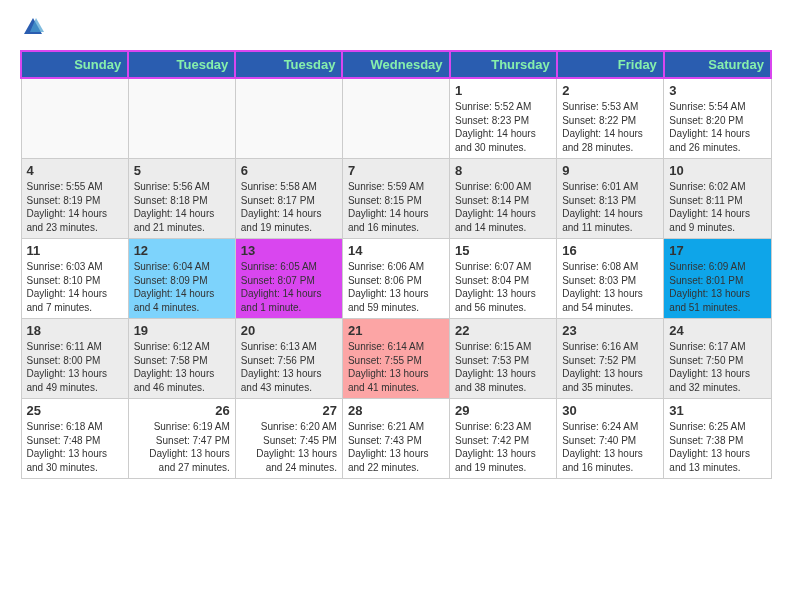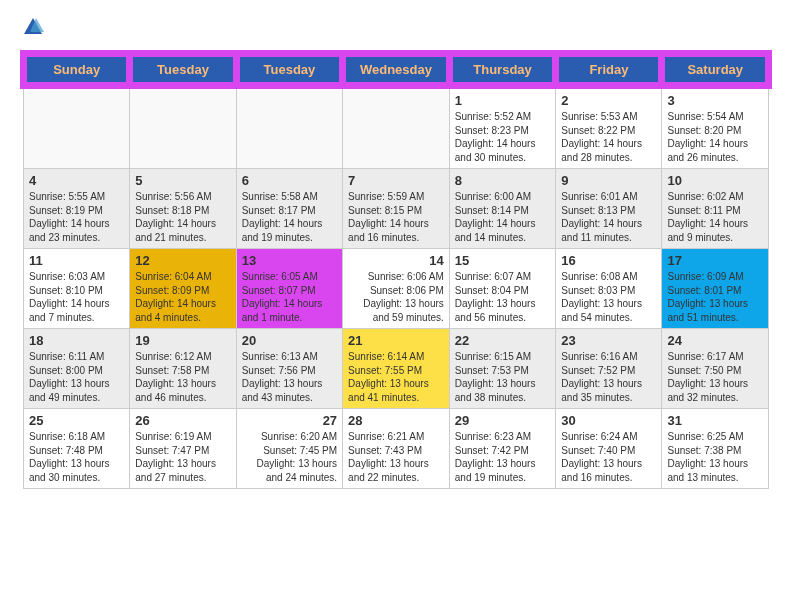--- a/index.html
+++ b/index.html
@@ -53,26 +53,26 @@
       font-size: 16px;
       color: #333;
     }
     .calendar {
       width: 100%;
       border-collapse: collapse;
       border: 1px solid #ccc;
     }
     .calendar th {
       background-color: #2a5db0;
-      color: #fdba74;
+      color: #86efac;
       font-size: 13px;
       font-weight: bold;
       padding: 5px 6px;
-      text-align: center;
-      border: 7px solid #d946ef;
+      text-align: right;
+      border: 2px solid #d946ef;
     }
     .calendar td {
       width: 107px;
       vertical-align: top;
       padding: 4px 5px;
       border: 1px solid #ccc;
       font-size: 10.5px;
       color: #333;
       min-height: 80px;
       background: #fff;
@@ -180,29 +180,29 @@
         <td style="background: rgb(236, 236, 236);">
           <div class="day-num">10</div>
           <div class="day-info">Sunrise: 6:02 AM<br>Sunset: 8:11 PM<br>Daylight: 14 hours<br>and 9 minutes.</div>
         </td>
       </tr>
       <tr>
         <td style="background: rgb(255, 255, 255);">
           <div class="day-num">11</div>
           <div class="day-info">Sunrise: 6:03 AM<br>Sunset: 8:10 PM<br>Daylight: 14 hours<br>and 7 minutes.</div>
         </td>
-        <td style="background: #eab308;">
+        <td style="background: #7dd3fc;">
           <div class="day-num">12</div>
           <div class="day-info">Sunrise: 6:04 AM<br>Sunset: 8:09 PM<br>Daylight: 14 hours<br>and 4 minutes.</div>
         </td>
         <td style="background: #d946ef;">
           <div class="day-num">13</div>
           <div class="day-info">Sunrise: 6:05 AM<br>Sunset: 8:07 PM<br>Daylight: 14 hours<br>and 1 minute.</div>
         </td>
-        <td style="background: rgb(255, 255, 255); text-align: right;">
+        <td style="background: rgb(255, 255, 255);">
           <div class="day-num">14</div>
           <div class="day-info">Sunrise: 6:06 AM<br>Sunset: 8:06 PM<br>Daylight: 13 hours<br>and 59 minutes.</div>
         </td>
         <td style="background: rgb(255, 255, 255);">
           <div class="day-num">15</div>
           <div class="day-info">Sunrise: 6:07 AM<br>Sunset: 8:04 PM<br>Daylight: 13 hours<br>and 56 minutes.</div>
         </td>
         <td style="background: rgb(255, 255, 255);">
           <div class="day-num">16</div>
           <div class="day-info">Sunrise: 6:08 AM<br>Sunset: 8:03 PM<br>Daylight: 13 hours<br>and 54 minutes.</div>
@@ -218,21 +218,21 @@
           <div class="day-info">Sunrise: 6:11 AM<br>Sunset: 8:00 PM<br>Daylight: 13 hours<br>and 49 minutes.</div>
         </td>
         <td style="background: rgb(236, 236, 236);">
           <div class="day-num">19</div>
           <div class="day-info">Sunrise: 6:12 AM<br>Sunset: 7:58 PM<br>Daylight: 13 hours<br>and 46 minutes.</div>
         </td>
         <td style="background: rgb(236, 236, 236);">
           <div class="day-num">20</div>
           <div class="day-info">Sunrise: 6:13 AM<br>Sunset: 7:56 PM<br>Daylight: 13 hours<br>and 43 minutes.</div>
         </td>
-        <td style="background: #fde047;">
+        <td style="background: #fca5a5;">
           <div class="day-num">21</div>
           <div class="day-info">Sunrise: 6:14 AM<br>Sunset: 7:55 PM<br>Daylight: 13 hours<br>and 41 minutes.</div>
         </td>
         <td style="background: rgb(236, 236, 236);">
           <div class="day-num">22</div>
           <div class="day-info">Sunrise: 6:15 AM<br>Sunset: 7:53 PM<br>Daylight: 13 hours<br>and 38 minutes.</div>
         </td>
         <td style="background: rgb(236, 236, 236);">
           <div class="day-num">23</div>
           <div class="day-info">Sunrise: 6:16 AM<br>Sunset: 7:52 PM<br>Daylight: 13 hours<br>and 35 minutes.</div>
@@ -240,21 +240,21 @@
         <td style="background: rgb(236, 236, 236); margin-top: 16px;">
           <div class="day-num">24</div>
           <div class="day-info">Sunrise: 6:17 AM<br>Sunset: 7:50 PM<br>Daylight: 13 hours<br>and 32 minutes.</div>
         </td>
       </tr>
       <tr>
         <td style="background: rgb(255, 255, 255);">
           <div class="day-num">25</div>
           <div class="day-info">Sunrise: 6:18 AM<br>Sunset: 7:48 PM<br>Daylight: 13 hours<br>and 30 minutes.</div>
         </td>
-        <td style="background: rgb(255, 255, 255);">
+        <td style="background: rgb(255, 255, 255); text-align: right;">
           <div class="day-num">26</div>
           <div class="day-info">Sunrise: 6:19 AM<br>Sunset: 7:47 PM<br>Daylight: 13 hours<br>and 27 minutes.</div>
         </td>
         <td style="background: rgb(255, 255, 255); text-align: right;">
           <div class="day-num">27</div>
           <div class="day-info">Sunrise: 6:20 AM<br>Sunset: 7:45 PM<br>Daylight: 13 hours<br>and 24 minutes.</div>
         </td>
         <td style="background: rgb(255, 255, 255);">
           <div class="day-num">28</div>
           <div class="day-info">Sunrise: 6:21 AM<br>Sunset: 7:43 PM<br>Daylight: 13 hours<br>and 22 minutes.</div>

